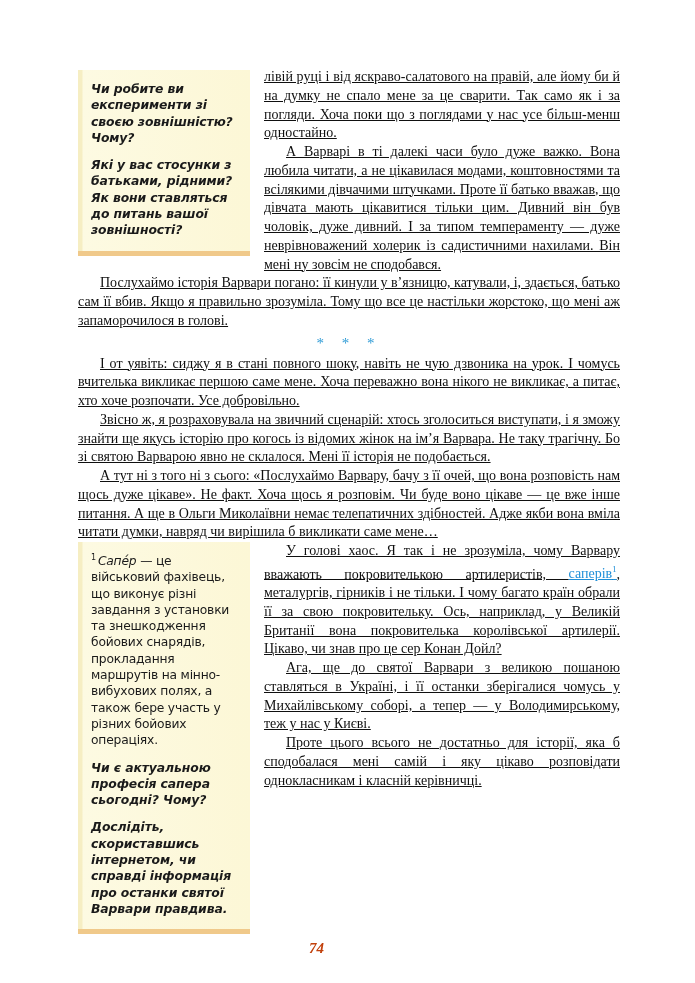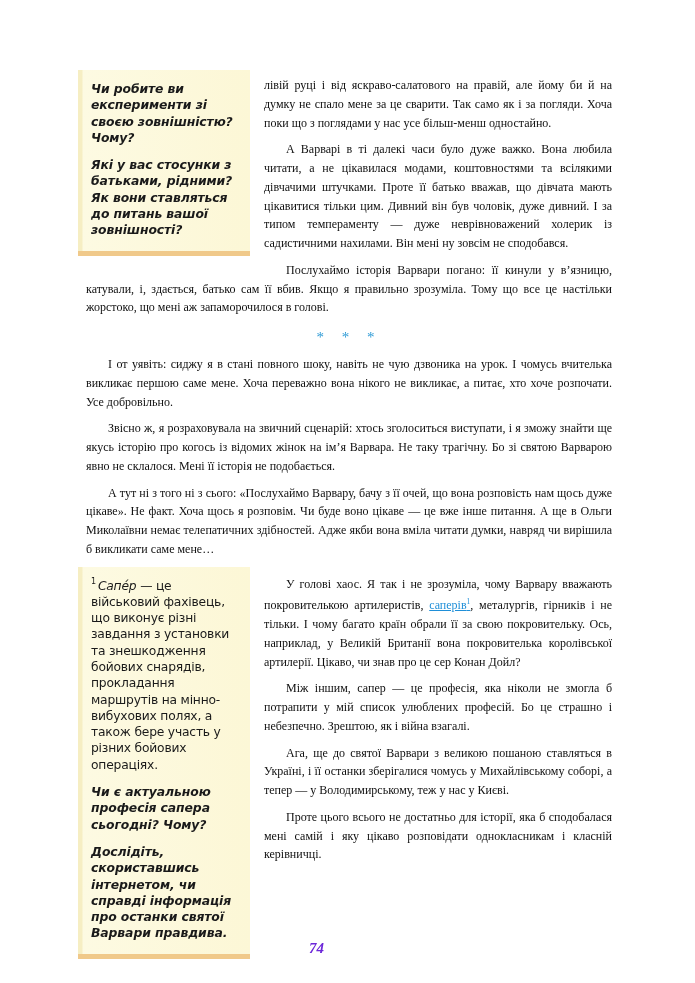--- a/index.html
+++ b/index.html
@@ -26,26 +26,27 @@
 
   
   .content {
     position: absolute;
     left: 78px;
     top: 68px;
     width: 542px;
   }
 
   p.body-par {
-    margin: 8px;
-    font-size: 12px;
+    margin: 0;
+    font-size: 14px;
     line-height: 18.75px;
     text-align: justify;
     text-indent: 22px;
     hyphens: manual;
+    text-decoration: underline;
     -webkit-hyphens: manual;
   }
   p.body-par.cont { text-indent: 0; }
 
   
   .flowzone { overflow: hidden; }
 
   .sidebox {
     float: left;
     clear: left;
@@ -112,21 +113,21 @@
   .folio {
     position: absolute;
     left: 0;
     top: 940px;
     width: 633px;
     text-align: center;
     font-family: "Liberation Serif", serif;
     font-style: italic;
     font-weight: 700;
     font-size: 15px;
-    color: #6d28d9;
+    color: #c2410c;
   }
 </style>
 </head>
 <body>
 
 <div class="page">
 
   <div class="content">
 
     <div class="flowzone">
@@ -153,21 +154,20 @@
       <aside class="sidebox">
         <p class="fn-par">
           <span class="fn-mark">1</span><span class="fn-term">Сапе́р</span><span> — це військовий фахівець, що виконує різні завдання з установки та знешкодження бойових снарядів, прокладання маршрутів на мінно-вибухових полях, а також бере участь у різних бойових операціях.</span>
         </p>
         <p class="q-par">Чи є актуальною професія сапера сьогодні? Чому?</p>
         <p class="q-par">Дослідіть, скориставшись  інтернетом, чи справді інформація про останки святої Варвари правдива.</p>
       </aside>
 
       <p class="body-par"><span>У голові хаос. Я так і не зрозуміла, чому Варвару вважають покровителькою артилеристів, </span><a class="term-link" href="#"><span>саперів</span><sup>1</sup></a><span>, металургів, гірників і не тільки. І чому багато країн обрали її за свою покровительку. Ось, наприклад, у Великій Британії вона покровителька королівської артилерії. Цікаво, чи знав про це сер Конан Дойл?</span></p>
 
-      <p class="body-par">Між іншим, сапер — це професія, яка ніколи не змогла б потрапити у мій список улюблених професій. Бо це страшно і небезпечно. Зрештою, як і війна взагалі.</p>
       <p class="body-par">Ага, ще до святої Варвари з великою пошаною ставляться в Україні, і її останки зберігалися чомусь у Михайлівському соборі, а тепер — у Володимирському, теж у нас у Києві.</p>
       <p class="body-par">Проте цього всього не достатньо для історії, яка б сподобалася мені самій і яку цікаво розповідати однокласникам і класній керівничці.</p>
 
     </div>
 
   </div>
 
   <div class="folio">74</div>
 
 </div>

